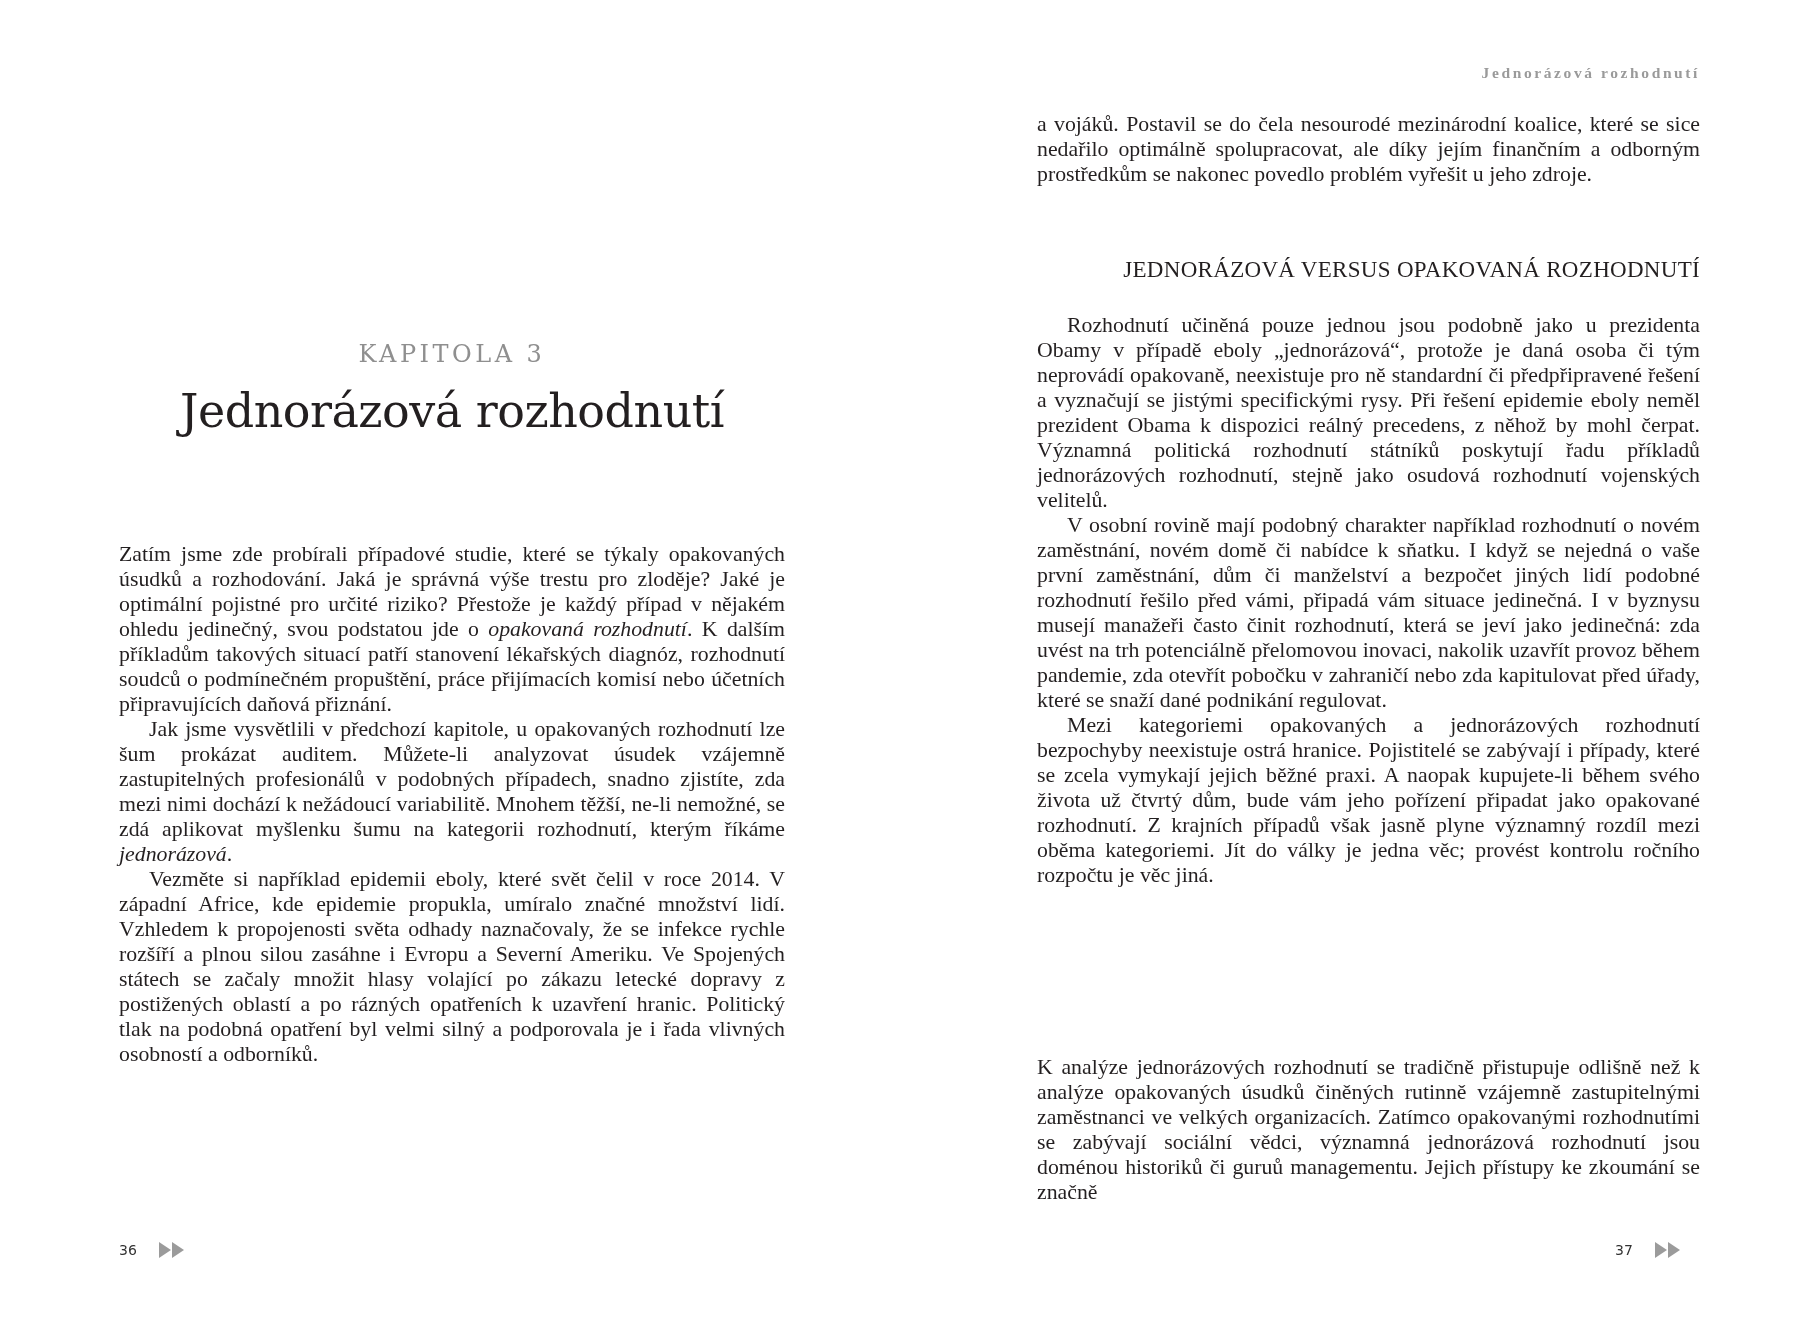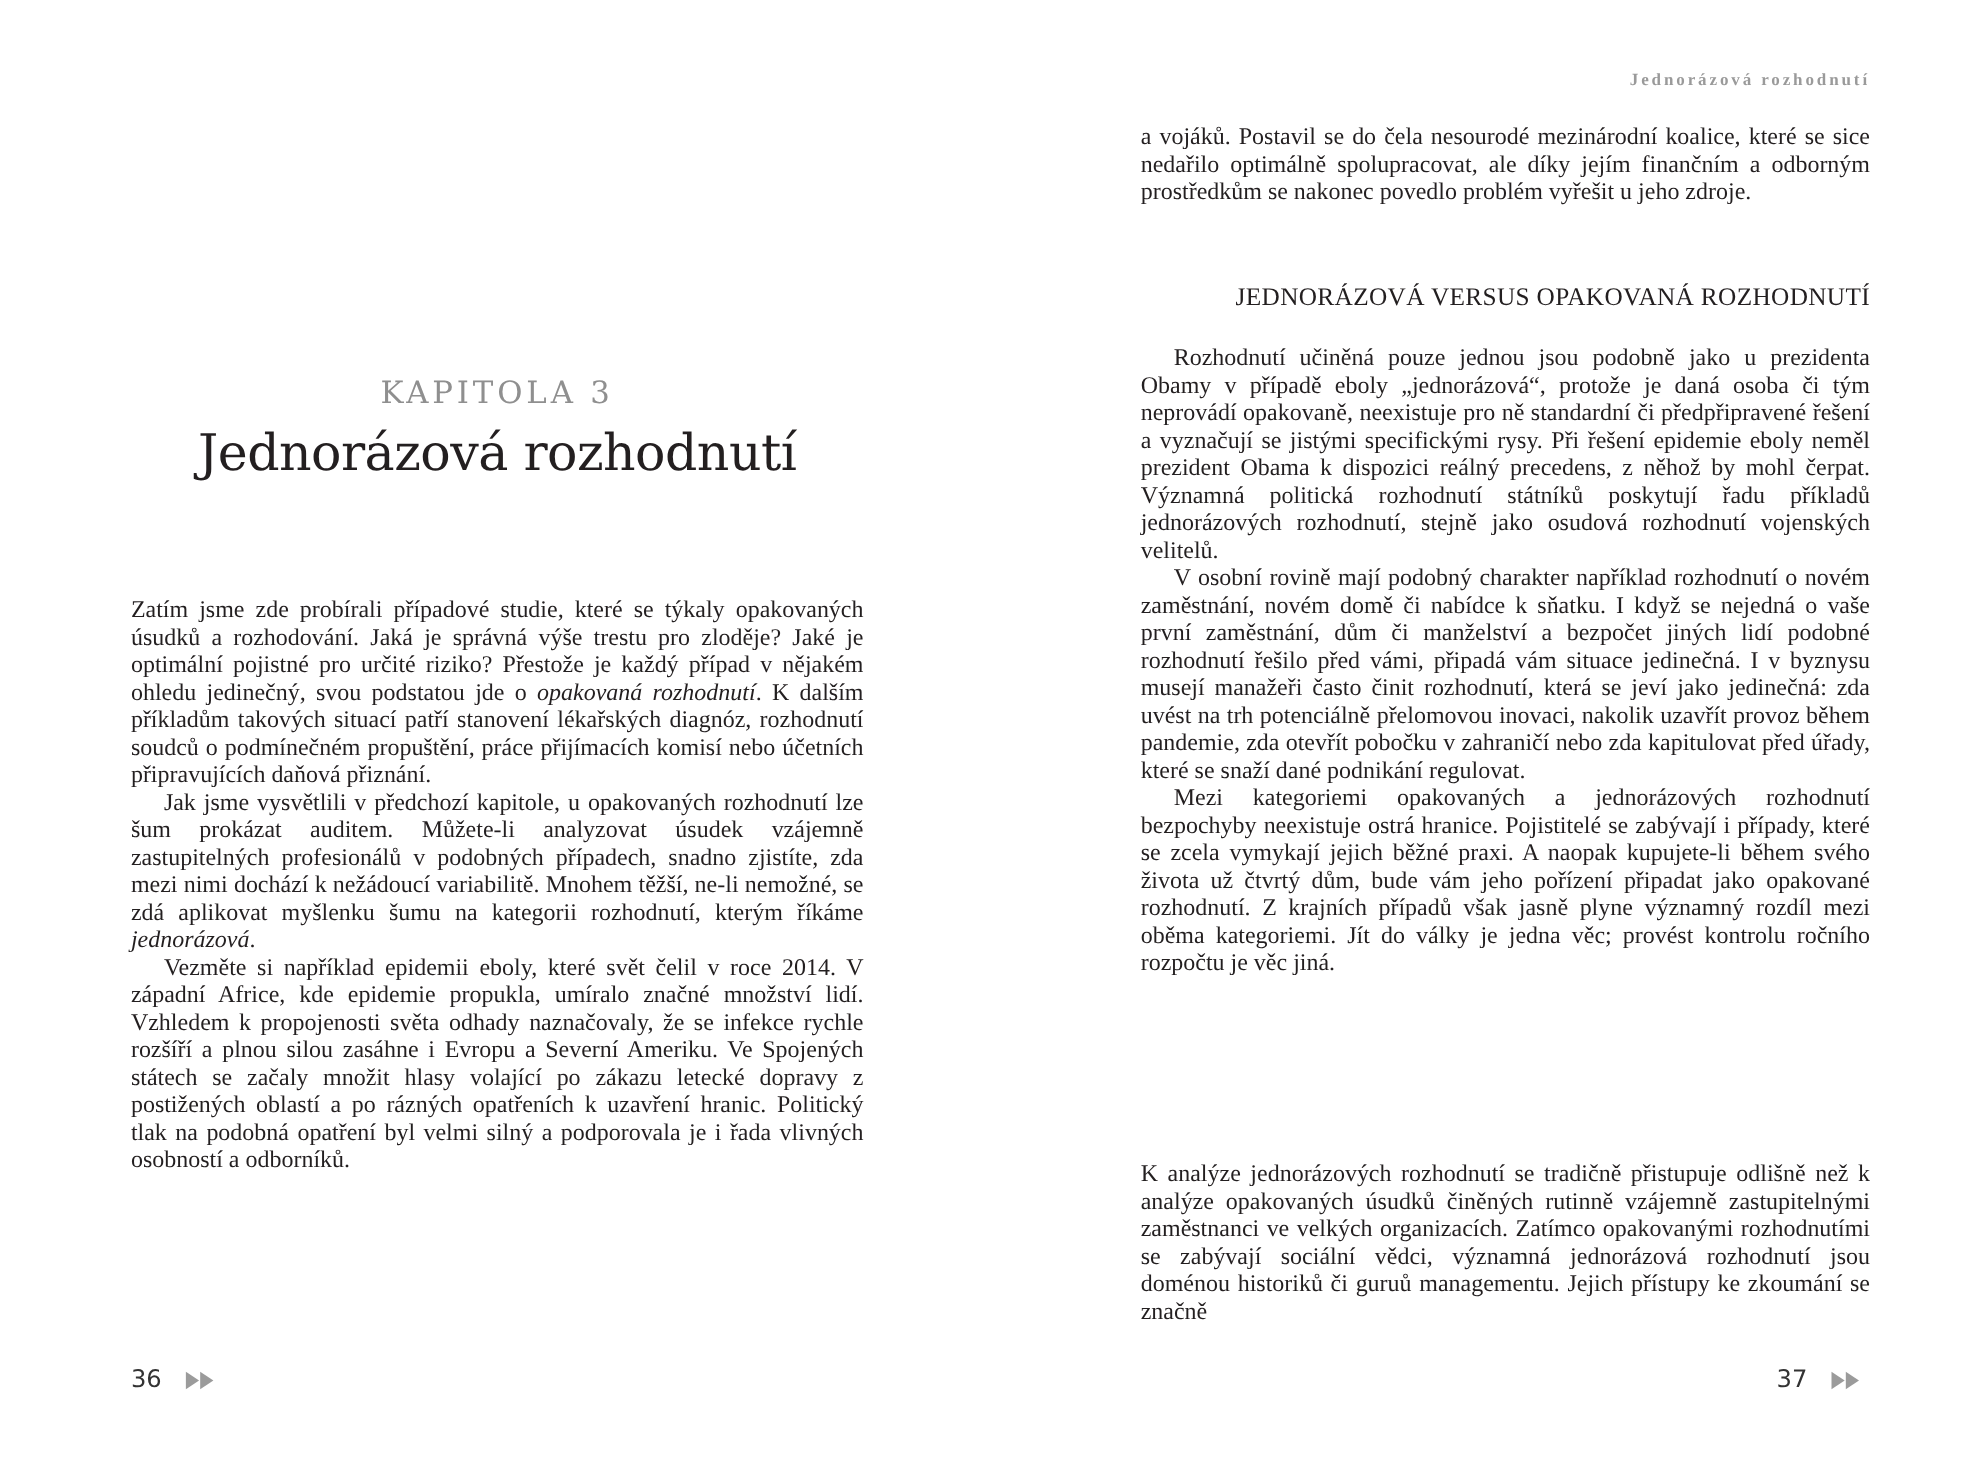--- a/index.html
+++ b/index.html
@@ -6,40 +6,40 @@
     body { width: 1799px; height: 1336px; position: relative; overflow: hidden;
            font-family: "Liberation Serif", "DejaVu Serif", serif; color: #231f20; }
     .page { position: absolute; top: 0; height: 1224px; }
     .page-left { left: 0; width: 900px; }
     .page-right { left: 900px; width: 899px; }
 
     .running-head { position: absolute; top: 64px; right: 99px; font-size: 15.5px; font-weight: bold;
                     letter-spacing: 2.6px; color: #9a9a9a; }
 
     .chapter-label { position: absolute; top: 340px; left: 119px; width: 666px; text-align: center;
-                     font-size: 28px; letter-spacing: 3.5px; color: #8f8f8f; font-family: "DejaVu Serif", serif; }
+                     font-size: 24px; letter-spacing: 3.5px; color: #8f8f8f; font-family: "DejaVu Serif", serif; }
     .chapter-title { position: absolute; top: 384px; left: 119px; width: 666px; text-align: center;
                      font-size: 46px; color: #231f20; font-family: "DejaVu Serif", serif; font-weight: normal; letter-spacing: -0.5px; }
 
     .column { position: absolute; font-size: 21.8px; line-height: 25px; text-align: justify; }
     .col-left { left: 119px; top: 542px; width: 666px; }
     .col-right-top { left: 137px; top: 112px; width: 663px; }
     .col-right-mid { left: 137px; top: 313px; width: 663px; }
     .col-right-bot { left: 137px; top: 1055px; width: 663px; }
 
     .col-left p, .column p { margin: 0; text-align: justify; }
     .indent { text-indent: 30px; }
     .column em { font-style: italic; }
 
     .section-heading { position: absolute; left: 137px; width: 663px; text-align: right;
                        font-size: 23px; letter-spacing: 0.3px; font-weight: normal; color: #231f20; }
     .sh-1 { top: 257px; }
     .sh-2 { top: 1003px; }
 
-    .folio { position: absolute; top: 1242px; font-family: "DejaVu Sans", sans-serif; font-size: 22px; color: #333333; display: flex; align-items: center; }
+    .folio { position: absolute; top: 1242px; font-family: "DejaVu Sans", sans-serif; font-size: 14px; color: #333333; display: flex; align-items: center; }
     .folio-left { left: 119px; }
     .folio-right { left: 671px; margin-left: 44px; }
     .arrows { display: inline-flex; margin-left: 22px; gap: 1px; }
     .tri { width: 0; height: 0; border-top: 8px solid transparent; border-bottom: 8px solid transparent; border-left: 12px solid #9b9b9b; }
   </style>
 </head>
 <body>
 
 <div class="page page-left">
   <div class="chapter-label">KAPITOLA 3</div>

